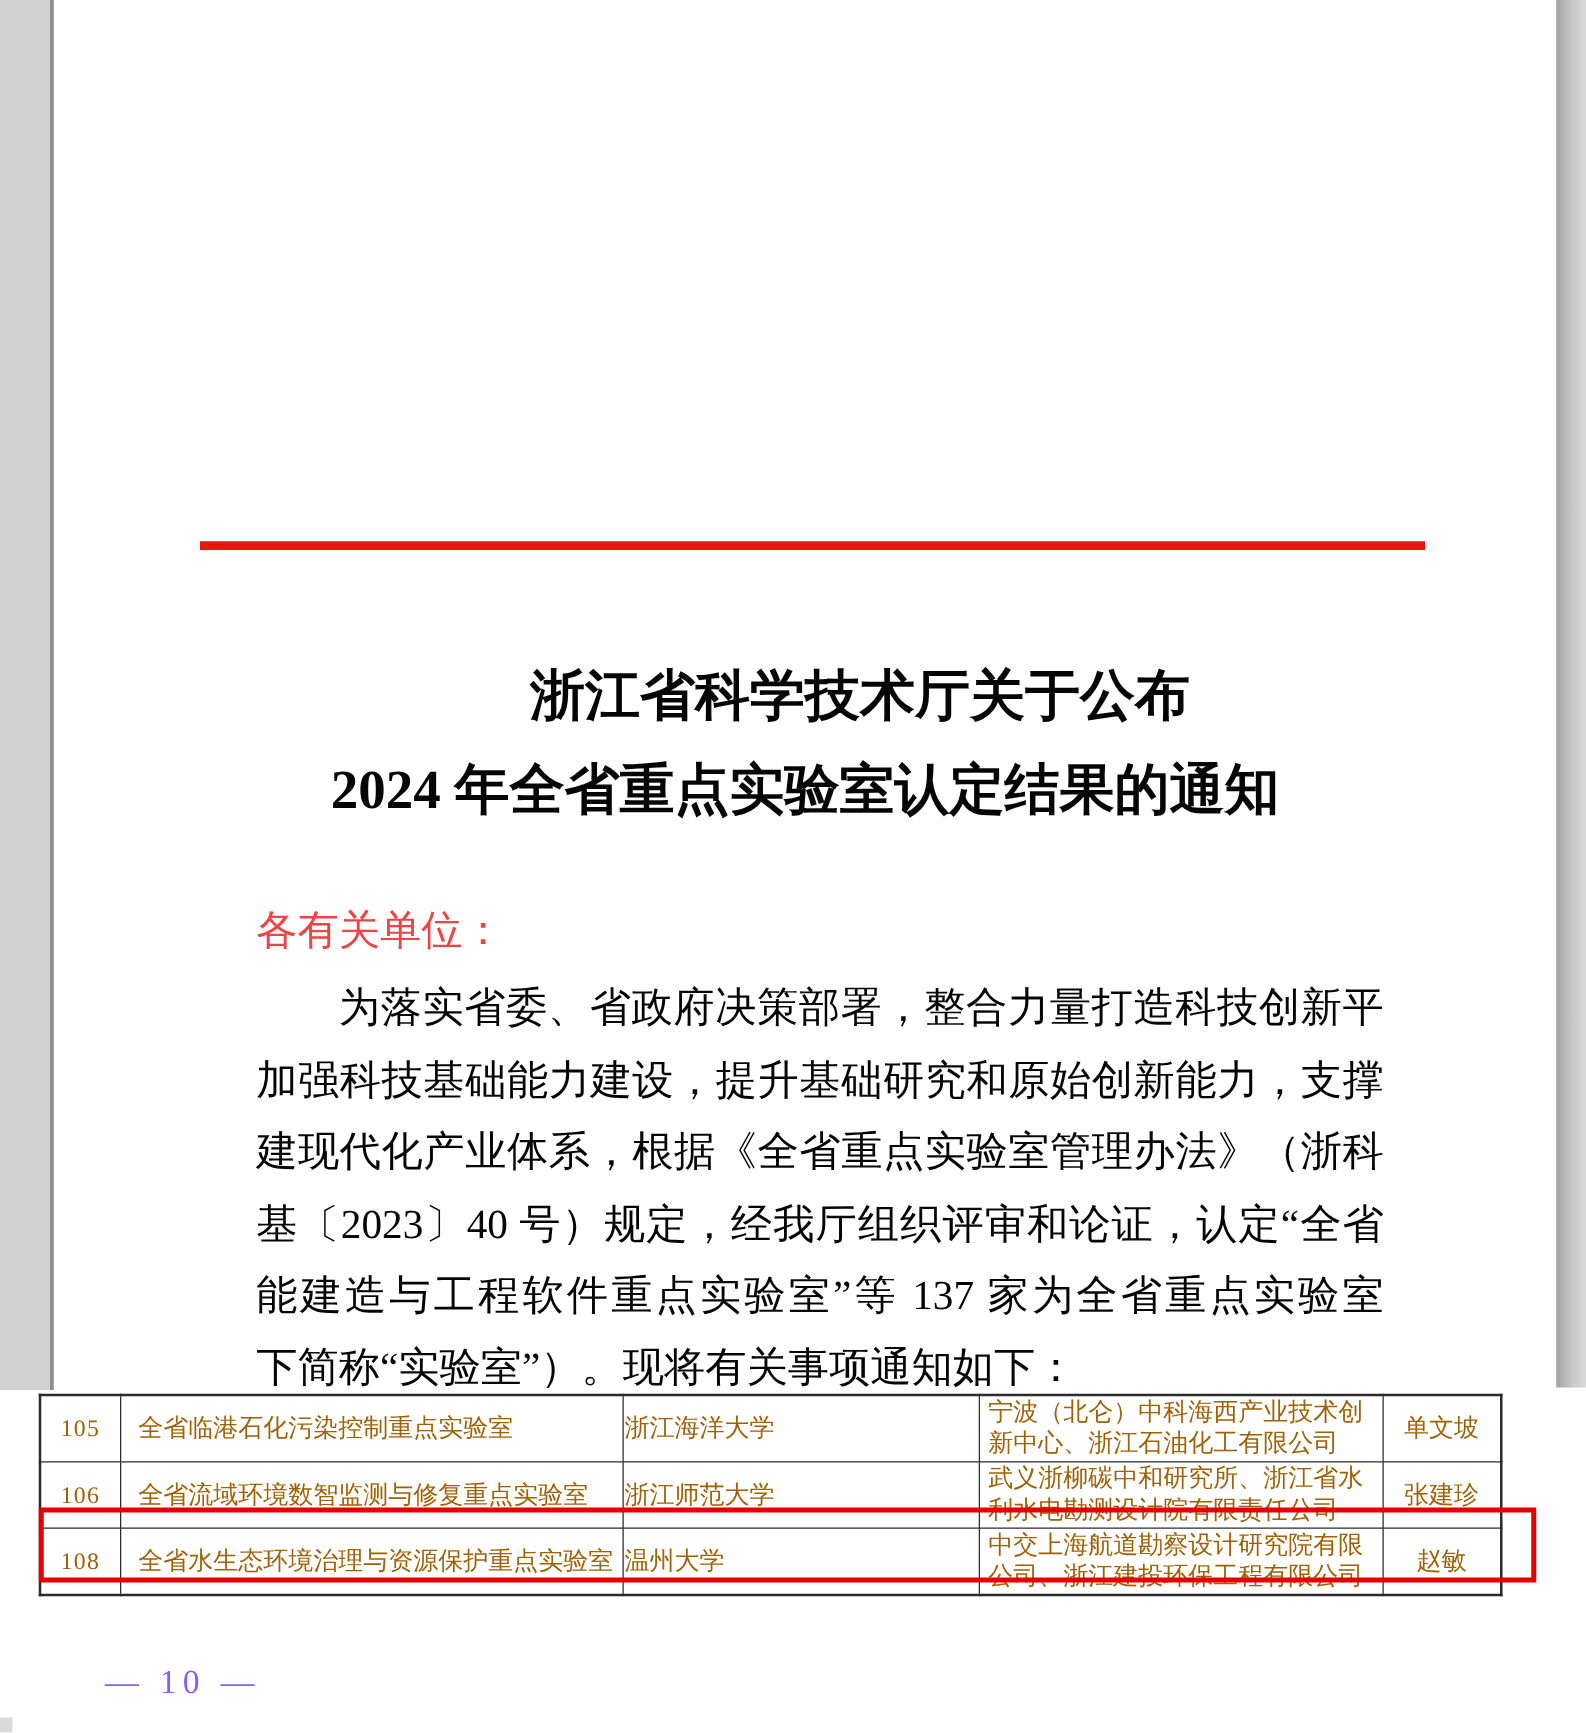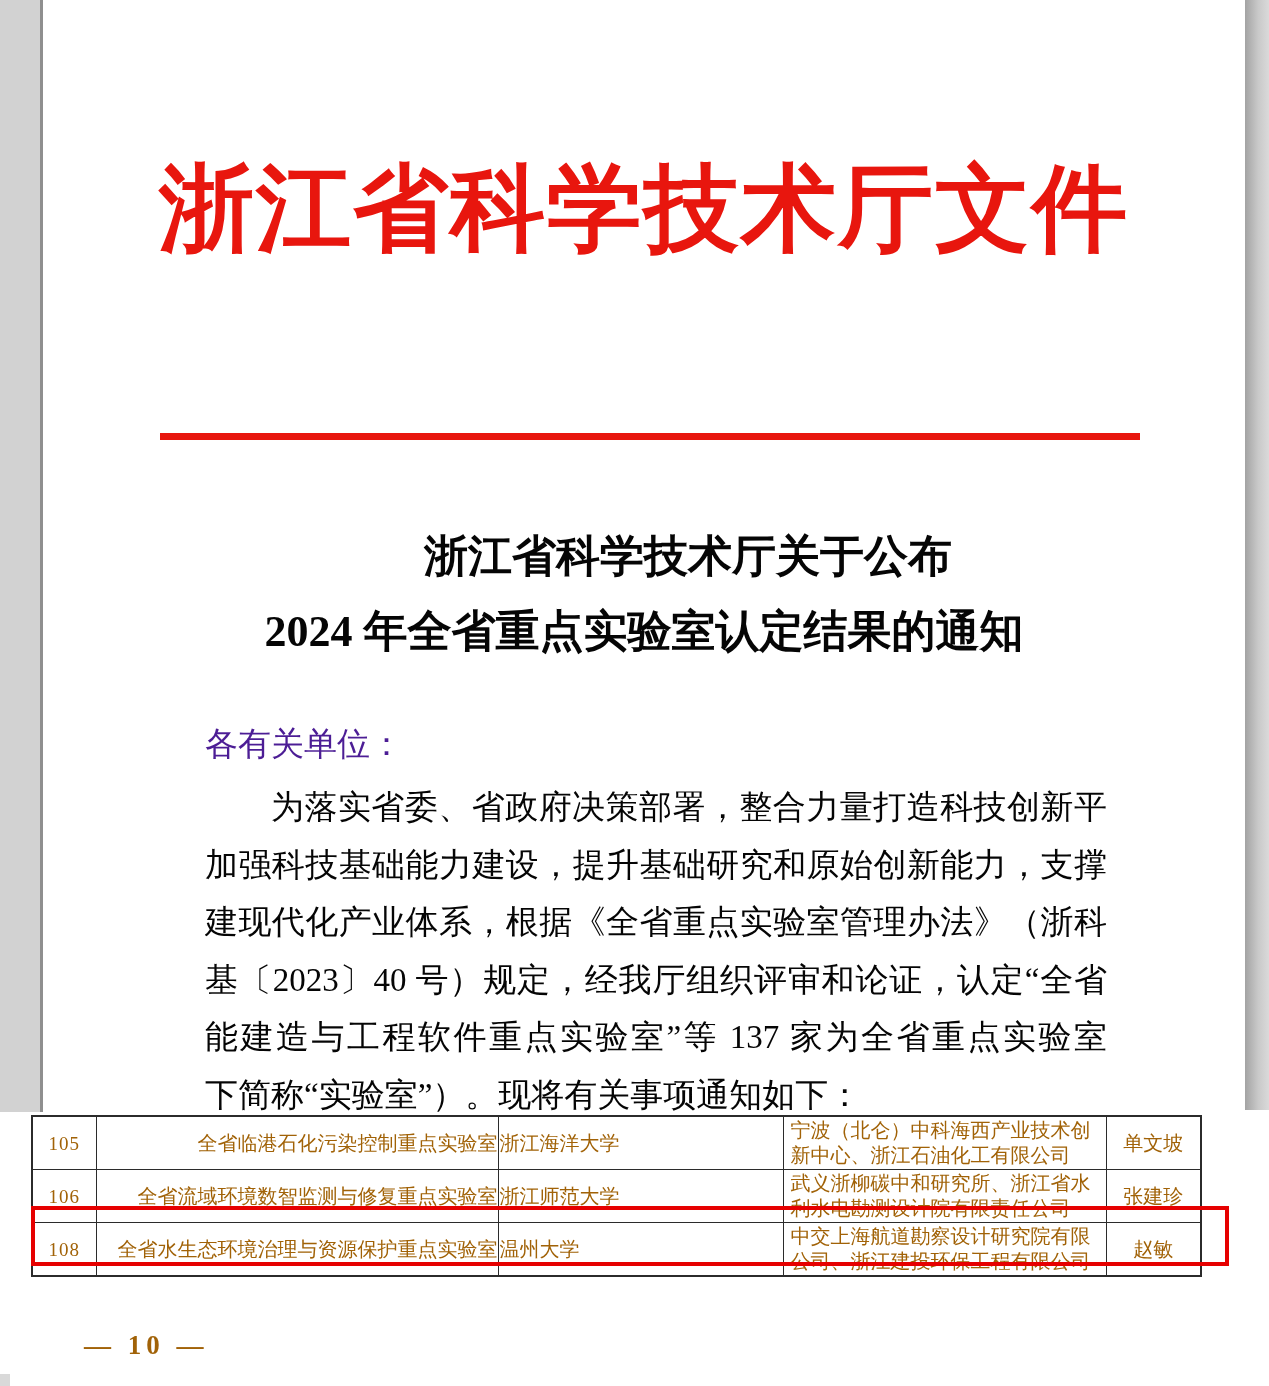--- a/index.html
+++ b/index.html
@@ -46,21 +46,21 @@
   }
   .notice-title {
     position: absolute; left: 43px; width: 1202px; text-align: center;
     font-size: 44px; font-weight: bold; color: #050505; white-space: nowrap;
   }
   .nt1 { top: 527px; margin-left: 44px; }
   .nt2 { top: 602px; }
 
   .salutation {
     position: absolute; left: 205px; top: 722px;
-    font-size: 33px; color: #4c1d95;
+    font-size: 33px; color: #ef4444;
   }
   .body-text { position: absolute; left: 205px; top: 779px; width: 902px; }
   .body-line {
     font-size: 33px; height: 57.5px; line-height: 57.5px;
     text-align: justify; text-align-last: justify; color: #050505;
     white-space: normal; overflow: hidden;
   }
   .body-line.first { text-indent: 66px; }
   .body-line.last { text-align-last: left; }
 
@@ -74,47 +74,46 @@
   .results-table td {
     border: 1.6px solid var(--table-border, #2b2b2b);
     vertical-align: middle; line-height: 25px; overflow: hidden;
     padding: 0;
   }
   .results-table tr.r1 td { height: 47px; }
   .results-table tr.r2 td { height: 46px; }
   .results-table tr.r3 td { height: 47px; }
   .results-table tr.r4 td { height: 46px; }
   td.c-no     { text-align: center; font-size: 19px; letter-spacing: 1px; }
-  td.c-lab    { padding-left: 14px; text-align: right; }
+  td.c-lab    { padding-left: 14px; }
   td.c-inst   { padding-left: 1px; }
   td.c-part   { padding: 1px 4px 1px 7px; }
   td.c-person { text-align: center; margin-left: 12px; }
 
   .highlight-box {
     position: absolute; left: 31px; top: 1206px; width: 1198px; height: 60px;
     border: 4px solid var(--highlight-red, #e60000);
     box-sizing: border-box; background: transparent; pointer-events: none;
   }
 
   .page-number {
     position: absolute; left: 84px; top: 1330px;
-    font-size: 27px; letter-spacing: 5px; color: #a16207; white-space: nowrap; font-weight: bold;
+    font-size: 27px; letter-spacing: 5px; color: #8b5cf6; white-space: nowrap;
   }
 </style>
 </head>
 <body>
 
 <div class="screen">
 
   <div class="left-strip"></div>
   <div class="left-edge"></div>
   <div class="right-strip"></div>
   <div class="corner-sliver"></div>
 
-  <div class="red-title">浙江省科学技术厅文件</div>
 
 
   <div class="red-rule"></div>
 
   <div class="notice-title nt1">浙江省科学技术厅关于公布</div>
   <div class="notice-title nt2">2024 年全省重点实验室认定结果的通知</div>
 
   <div class="salutation">各有关单位：</div>
 
   <div class="body-text">

